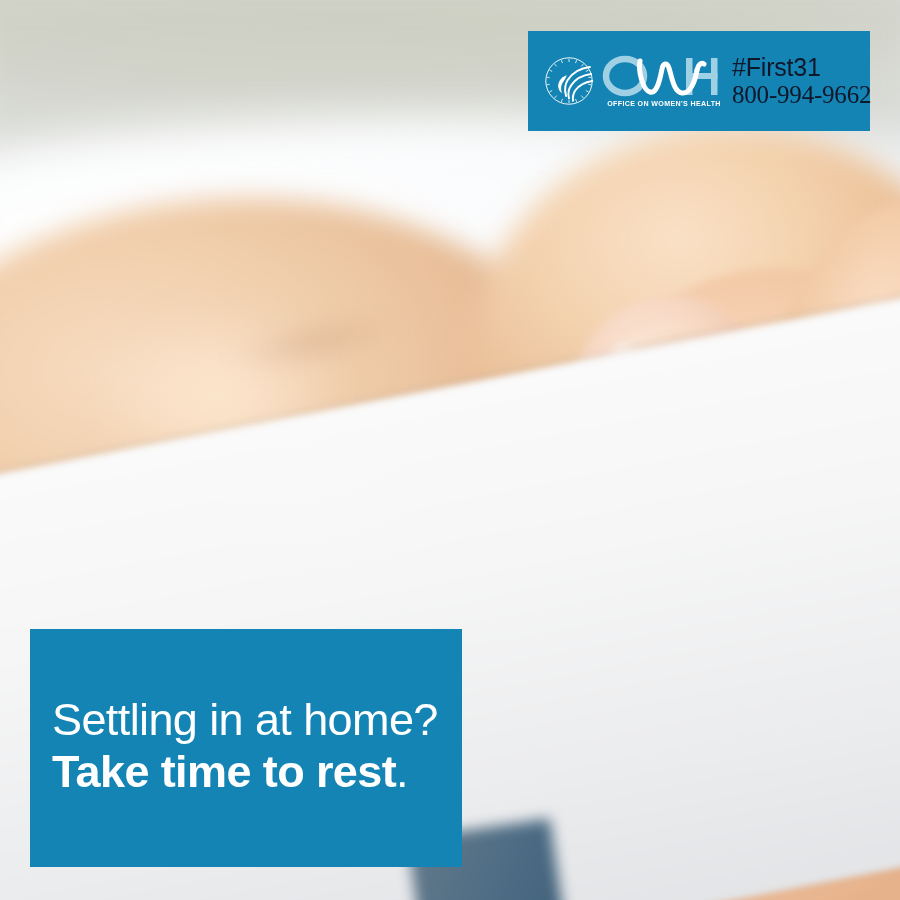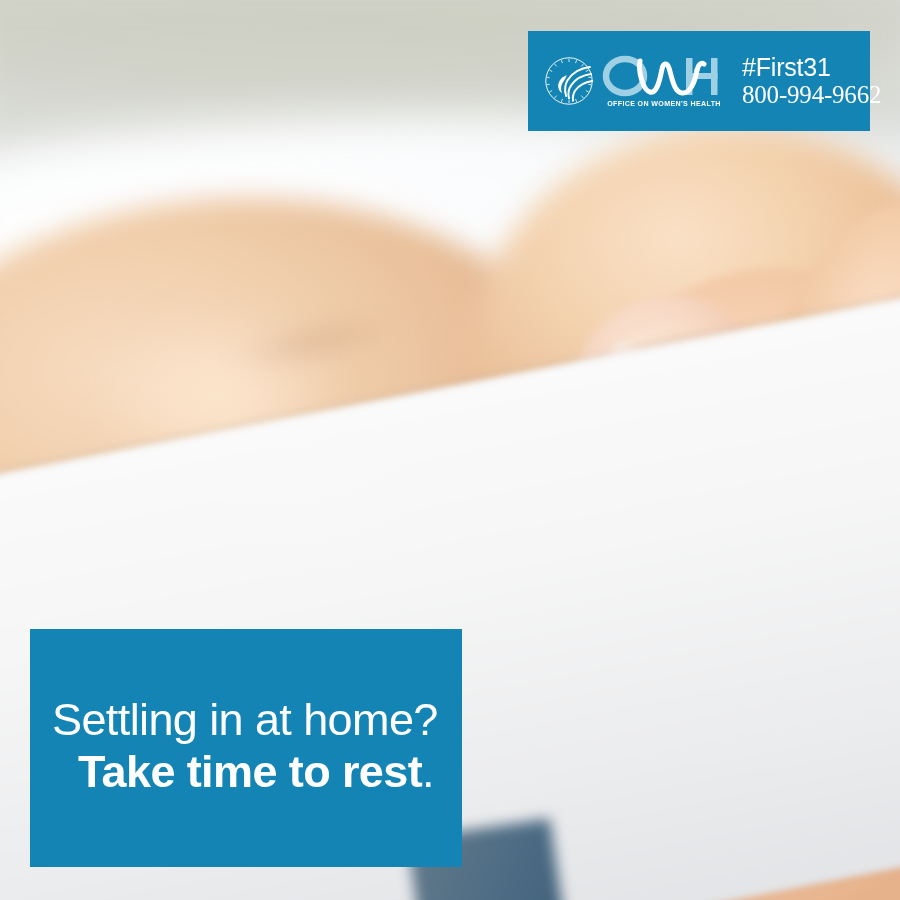--- a/index.html
+++ b/index.html
@@ -267,22 +267,22 @@
   }
   .owh-logo {
     display: flex;
     align-items: flex-end;
     flex: 0 0 auto;
   }
   .hhs-seal { width: 58px; height: 58px; flex: 0 0 auto; }
   .owh-mark { margin-left: 2px; }
 
   .owh-text {
-    margin-left: 14px;
-    color: #ffffff;
+    margin-left: 4px;
+    color: #0f172a;
     line-height: 1.08;
     white-space: nowrap;
   }
   .owh-hashtag {
     font-size: 25px;
     font-weight: 400;
     letter-spacing: -0.2px;
   }
   .owh-phone {
     font-size: 25px;
@@ -314,21 +314,20 @@
     white-space: nowrap;
   }
   .msg-line2 {
     color: #ffffff;
     font-size: 45px;
     font-weight: 700;
     letter-spacing: -0.6px;
     line-height: 1.12;
     white-space: nowrap;
     margin-top: 2px;
-    margin-left: 26px;
   }
   .msg-period { font-weight: 400; }
 </style>
 </head>
 <body>
 
 <div class="card" style="--owh-blue:#1484b4;">
 
   <div class="photo">
     <div class="ph-wall"></div>

